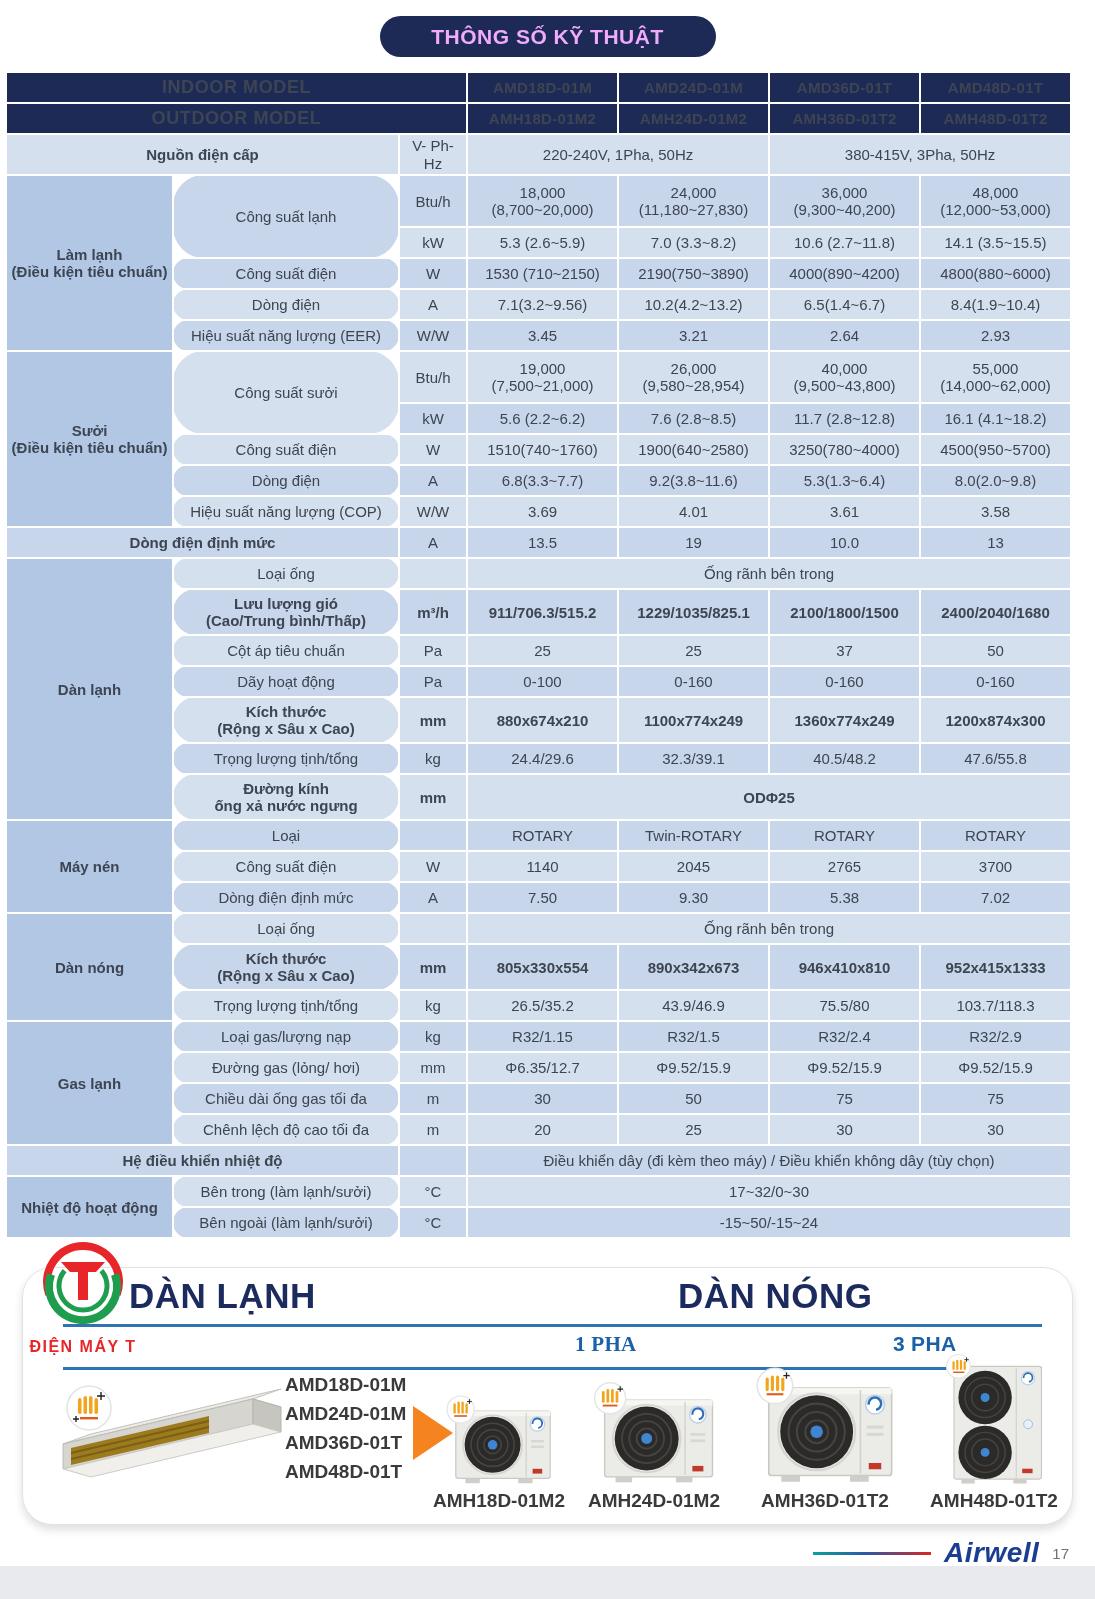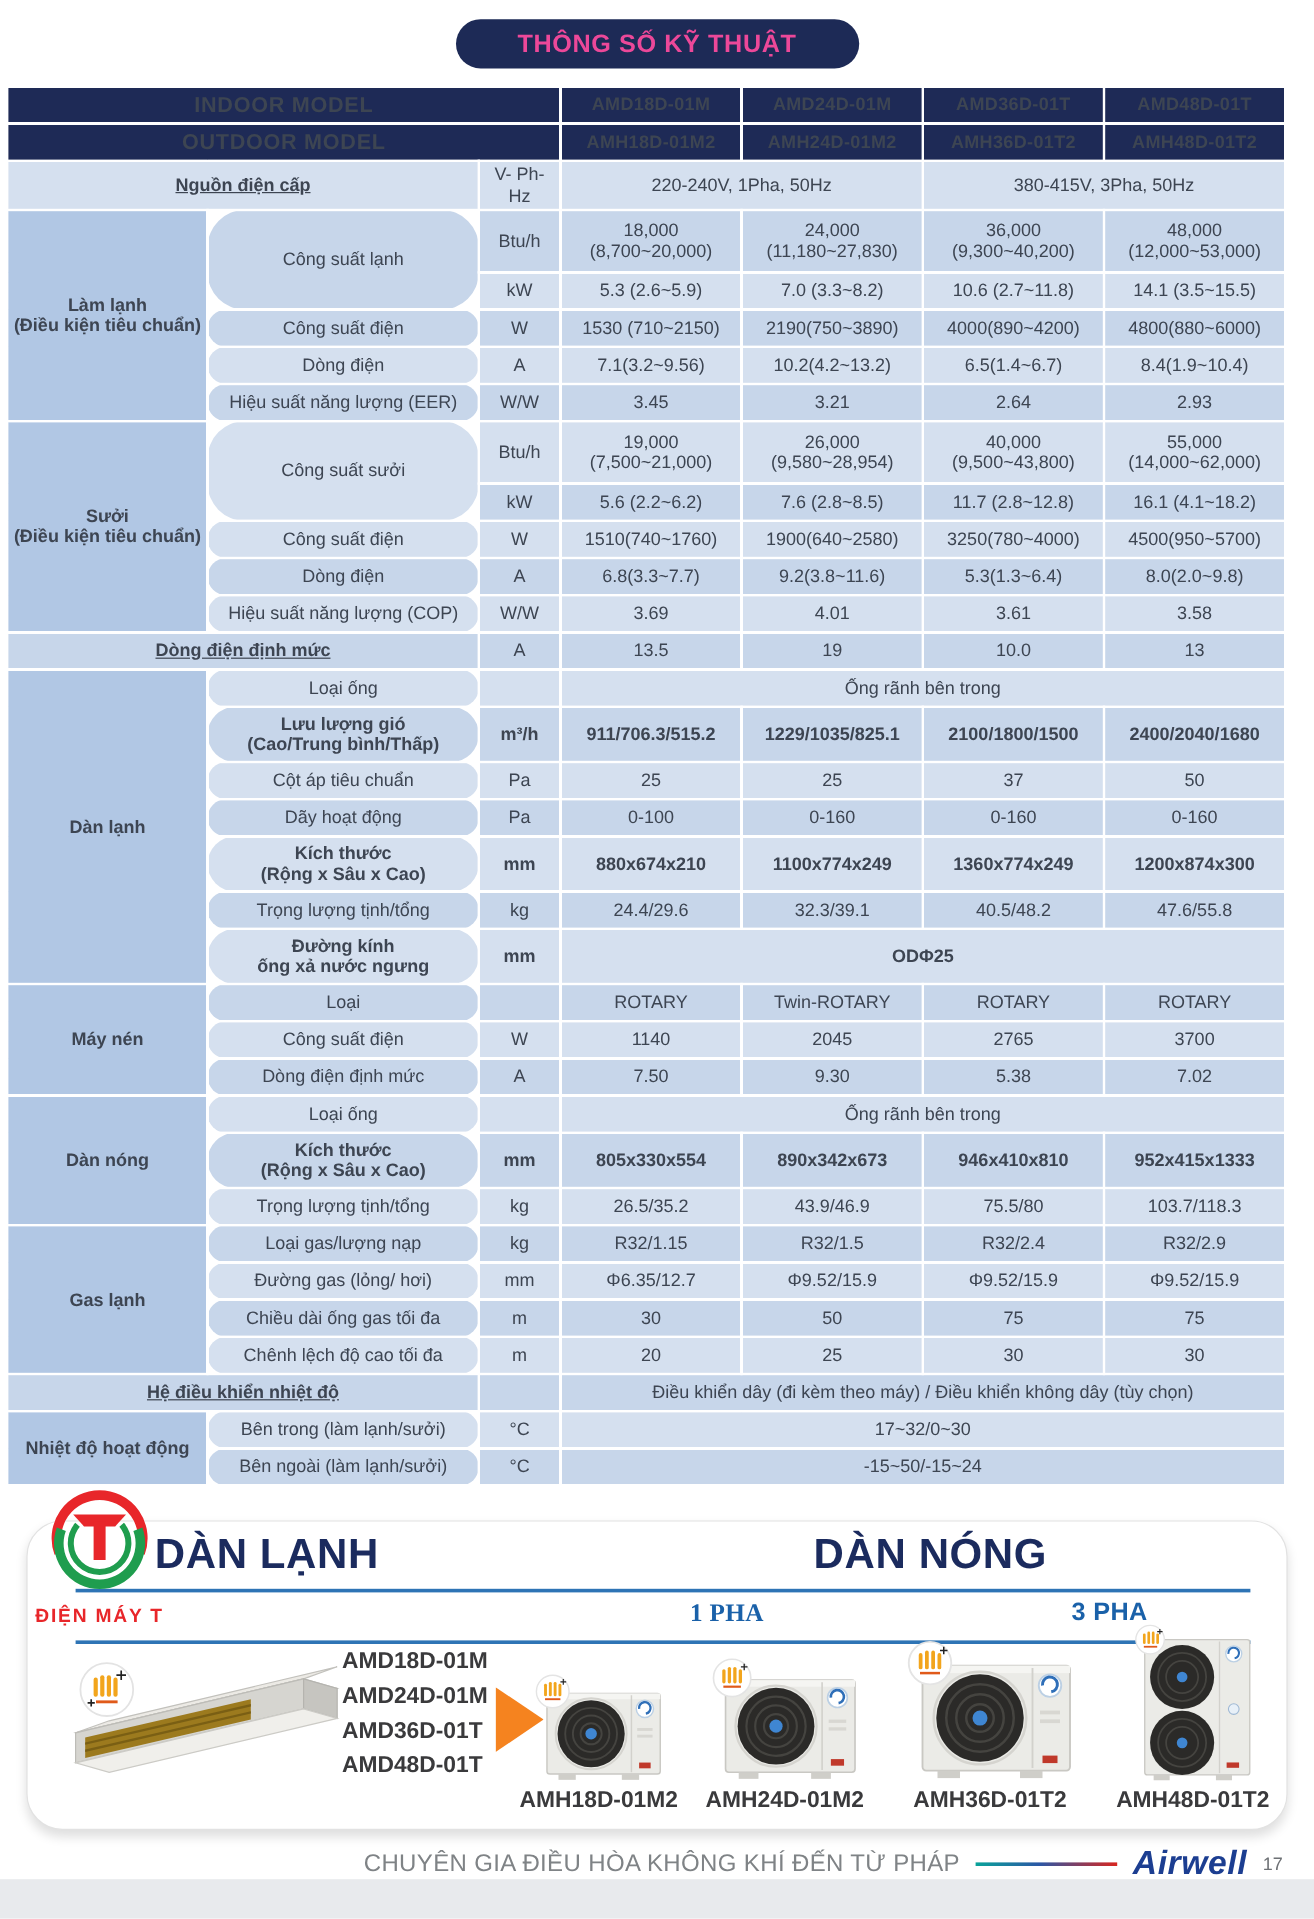--- a/index.html
+++ b/index.html
@@ -3,21 +3,21 @@
 <meta charset="utf-8">
 <style>
   * { box-sizing: border-box; margin: 0; padding: 0; }
   body {
     width: 1095px; height: 1599px; position: relative; overflow: hidden;
     background: #ffffff; font-family: "Liberation Sans", sans-serif;
   }
   
   .title-pill {
     margin: 16px auto 14px auto; width: 336px; height: 41px; line-height: 41px;
-    background: #1d2a56; border-radius: 21px; color: #ec4899; text-align: center;
+    background: #1d2a56; border-radius: 21px; color: #f0abfc; text-align: center;
     font-size: 21px; font-weight: bold; letter-spacing: .5px;
   }
   
   table.spec {
     margin: 0 5px; width: 1065px; border-collapse: collapse; table-layout: fixed;
   }
   table.spec tr { height: 31px; }
   table.spec tr.tall { height: 52px; }
   table.spec tr.t46 { height: 46px; font-weight: bold; }
   table.spec td {
@@ -27,21 +27,21 @@
   }
   tr.L > td { background: #d5e0ef; }
   tr.D > td { background: #c7d6ea; }
   td.navy { background: #1e2a56 !important; color: #fff; font-weight: bold; font-size: 17px; letter-spacing: .3px; }
   td.navy.wide { font-size: 18px; letter-spacing: .6px; }
   td.sec {
     background: #b1c7e4 !important; font-weight: bold; color: #16306b;
     text-align: left; font-size: 16px; padding-left: 9px; line-height: 1.3;
   }
   td.lbl { text-align: left; padding-left: 10px; color: #273c5f; font-size: 15.5px; border-radius: 31px; }
-  td.big { text-align: left; padding-left: 9px; font-weight: bold; color: #16306b; font-size: 16px; text-decoration: underline; }
+  td.big { text-align: left; padding-left: 9px; font-weight: bold; color: #16306b; font-size: 16px; }
   
   .card {
     position: relative; margin: 28px 20px 0 22px; width: 1051px; height: 258px;
     background: #fff; border: 1px solid #e2e2e2; border-radius: 30px;
     box-shadow: 0 5px 9px rgba(0,0,0,.13);
   }
   .card .h-in, .card .h-out {
     position: absolute; top: 8px; font-size: 35px; font-weight: bold; color: #1b2b5e; letter-spacing: .5px;
   }
   .card .h-in  { left: 106px; }
@@ -546,19 +546,18 @@
           </g>
         <path d="M33 6 l0 6 M30 9 l6 0" stroke="#222" stroke-width="1.2"></path>
         <rect x="15" y="25" width="15" height="2" fill="#e05a1a"></rect>
       </svg>
       <div class="ulabel">AMH48D-01T2</div>
     </div>
   </div>
 </div>
 
 <div class="footer">
-  <span class="tagline">CHUYÊN GIA ĐIỀU HÒA KHÔNG KHÍ ĐẾN TỪ PHÁP</span>
   <span class="grad"></span>
   <span class="brand">Airwell</span>
   <span class="pnum">17</span>
 </div>
 
 <div class="bottom-strip"></div>
 
 </body></html>

